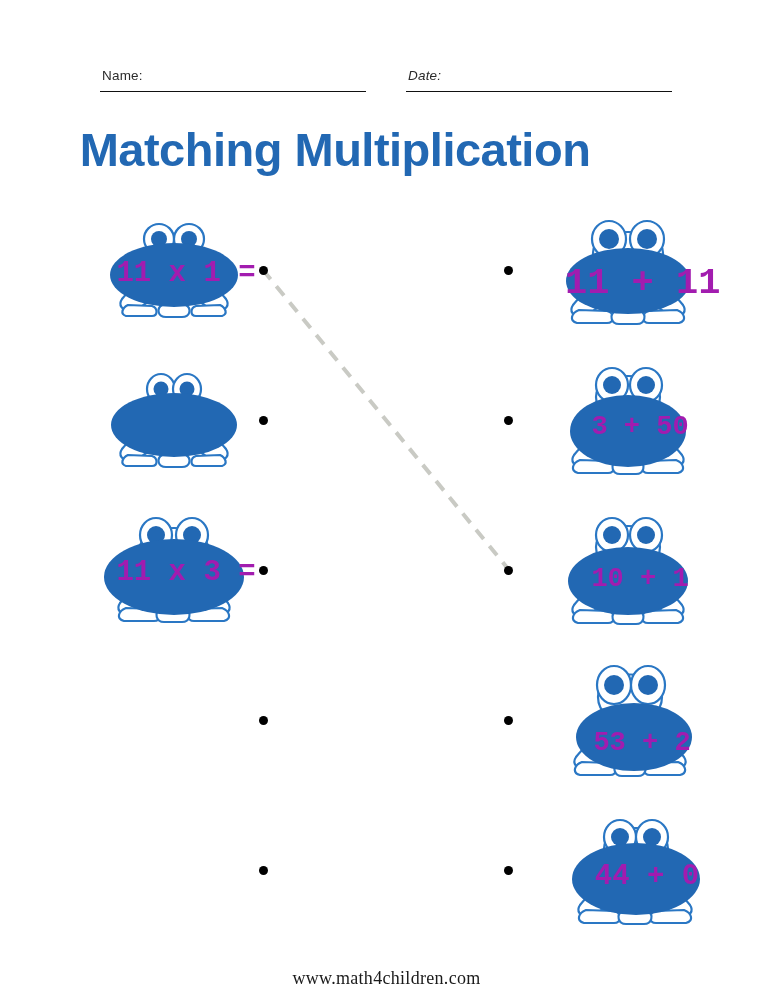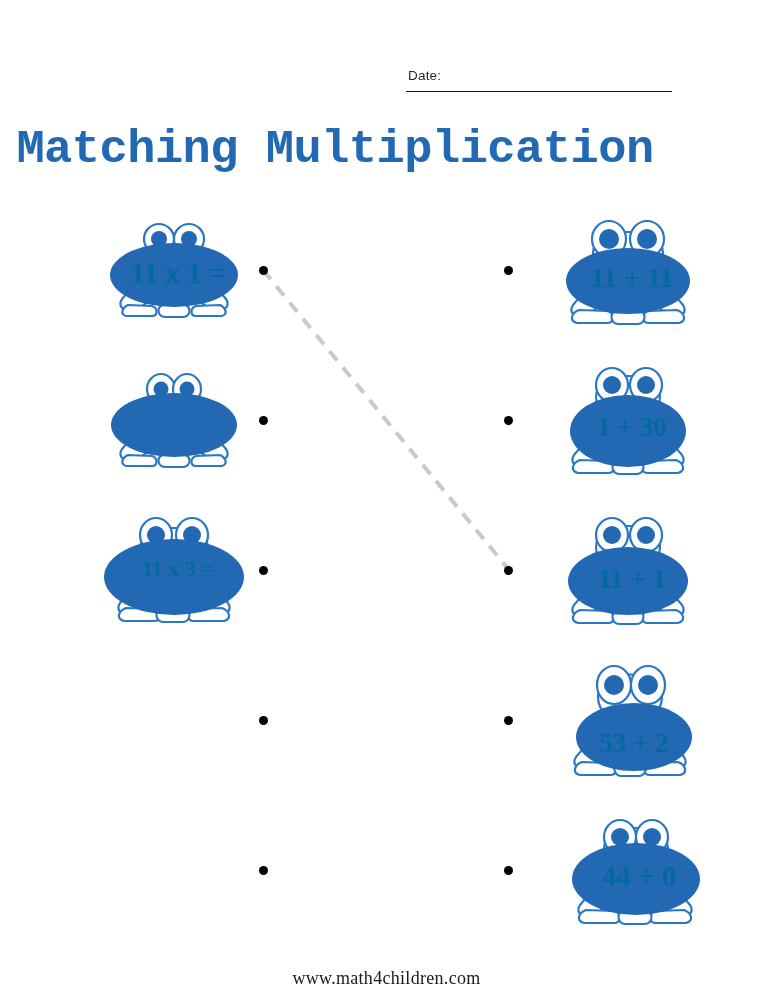--- a/index.html
+++ b/index.html
@@ -29,21 +29,21 @@
     left: 100px;
     width: 573px;
     height: 32px;
   }
   .field {
     position: absolute;
     top: 0;
     height: 32px;
   }
   .field.name  { left: 0px;   width: 266px; }
-  .field.date  { left: 306px; width: 266px; }
+  .field.date  { left: 306px; width: 266px; font-style: italic; }
   .field-label {
     font-family: "Liberation Sans", sans-serif;
     font-size: 13.5px;
     color: #2b2b2b;
     letter-spacing: 0.2px;
     position: absolute;
     top: 0;
     left: 2px;
     white-space: nowrap;
   }
@@ -55,21 +55,21 @@
     border-bottom: 1.6px solid #111111;
   }
 
   
   .title {
     position: absolute;
     top: 122px;
     left: 0;
     width: 670px;
     text-align: center;
-    font-family: Liberation Mono, monospace;
+    font-family: Liberation Sans, sans-serif;
     font-weight: bold;
     font-size: 47px;
     line-height: 56px;
     letter-spacing: -0.5px;
     color: #2268b3;
     white-space: nowrap;
   }
   .subtitle {
     position: absolute;
     top: 184px;
@@ -99,26 +99,26 @@
 
   
   .frog {
     position: absolute;
     top: 0;
   }
   .frog svg { display: block; overflow: visible; }
 
   .frog-text {
     position: absolute;
-    left: 4px;
+    left: 12px;
     width: 100%;
     text-align: center;
-    font-family: Liberation Serif, serif;
+    font-family: Liberation Mono, monospace;
     font-weight: bold;
-    color: #0369a1;
+    color: #a21caf;
     white-space: nowrap;
     pointer-events: none;
   }
 
   
   .dot {
     position: absolute;
     width: 9px;
     height: 9px;
     border-radius: 50%;
@@ -149,20 +149,24 @@
     color: #1a1a1a;
     letter-spacing: 0.3px;
   }
 </style>
 </head>
 <body>
 
 <div class="sheet">
 
   <div class="header-fields">
+    <div class="field name">
+      <span class="field-label">Name:</span>
+      <span class="field-rule"></span>
+    </div>
     <div class="field date">
       <span class="field-label">Date:</span>
       <span class="field-rule"></span>
     </div>
   </div>
 
   <div class="title">Matching Multiplication</div>
 
   <div class="match-area">
 
@@ -202,21 +206,21 @@
             <path d="M124 101 C132 104 134 112 126 114 L96 114 C88 114 88 104 96 102 Z"></path>
             <path d="M62 102 C56 106 58 115 66 115 L84 115 C92 115 94 106 88 102 Z"></path>
             <path d="M40 44 C40 16 110 16 110 44 C110 72 40 72 40 44 Z"></path>
             <ellipse cx="56" cy="30" rx="17" ry="18"></ellipse>
             <ellipse cx="94" cy="30" rx="17" ry="18"></ellipse>
           </g>
           <circle cx="56" cy="30" r="10" fill="#2268b3"></circle>
           <circle cx="94" cy="30" r="10" fill="#2268b3"></circle>
           <ellipse cx="75" cy="72" rx="62" ry="33" fill="#2268b3"></ellipse>
         </svg>
-        <div class="frog-text" style="top:53px; font-size:28px;">11 + 11</div>
+        <div class="frog-text" style="top:53px; font-size:37px;">11 + 11</div>
       </div>
     </div>
 
     <div class="row" style="top:150px;">
       <div class="frog" style="left:104px; top:8px; width:140px; height:120px;">
         <svg viewBox="0 0 140 120" width="140" height="120">
           <g fill="#ffffff" stroke="#2a77c4" stroke-width="2.2">
             <path d="M40 64 C34 72 24 78 18 86 C14 92 18 98 26 97 C36 96 44 90 50 82 Z"></path>
             <path d="M100 64 C106 72 116 78 122 86 C126 92 122 98 114 97 C104 96 96 90 90 82 Z"></path>
             <path d="M24 92 C18 95 16 101 22 103 L48 103 C54 103 54 95 48 93 Z"></path>
@@ -244,42 +248,42 @@
             <path d="M118 103 C126 106 128 114 120 116 L90 116 C82 116 82 106 90 104 Z"></path>
             <path d="M58 104 C52 108 54 117 62 117 L78 117 C86 117 88 108 82 104 Z"></path>
             <path d="M38 40 C38 12 102 12 102 40 C102 72 38 72 38 40 Z"></path>
             <ellipse cx="54" cy="28" rx="16" ry="17"></ellipse>
             <ellipse cx="88" cy="28" rx="16" ry="17"></ellipse>
           </g>
           <circle cx="54" cy="28" r="9" fill="#2268b3"></circle>
           <circle cx="88" cy="28" r="9" fill="#2268b3"></circle>
           <ellipse cx="70" cy="74" rx="58" ry="36" fill="#2268b3"></ellipse>
         </svg>
-        <div class="frog-text" style="top:55px; font-size:27px;">1 + 30</div>
+        <div class="frog-text" style="top:55px; font-size:27px;">3 + 50</div>
       </div>
     </div>
 
     <div class="row" style="top:300px;">
       <div class="frog" style="left:100px; top:2px; width:148px; height:128px;">
         <svg viewBox="0 0 148 128" width="148" height="128">
           <g fill="#ffffff" stroke="#2a77c4" stroke-width="2.2">
             <path d="M42 70 C36 80 26 88 20 96 C16 102 20 108 28 107 C38 106 46 98 52 90 Z"></path>
             <path d="M106 70 C112 80 122 88 128 96 C132 102 128 108 120 107 C110 106 102 98 96 90 Z"></path>
             <path d="M26 101 C18 104 16 112 24 114 L54 114 C62 114 62 104 54 102 Z"></path>
             <path d="M122 101 C130 104 132 112 124 114 L94 114 C86 114 86 104 94 102 Z"></path>
             <path d="M60 102 C54 106 56 115 64 115 L82 115 C90 115 92 106 86 102 Z"></path>
             <path d="M40 42 C40 14 108 14 108 42 C108 70 40 70 40 42 Z"></path>
             <ellipse cx="56" cy="28" rx="16" ry="17"></ellipse>
             <ellipse cx="92" cy="28" rx="16" ry="17"></ellipse>
           </g>
           <circle cx="56" cy="28" r="9" fill="#2268b3"></circle>
           <circle cx="92" cy="28" r="9" fill="#2268b3"></circle>
           <ellipse cx="74" cy="70" rx="70" ry="38" fill="#2268b3"></ellipse>
         </svg>
-        <div class="frog-text" style="top:49px; font-size:22px;">11 x 3 =</div>
+        <div class="frog-text" style="top:49px; font-size:29px;">11 x 3 =</div>
       </div>
 
       <div class="dot left" style="top:61px;"></div>
       <div class="dot right" style="top:61px;"></div>
 
       <div class="frog" style="left:558px; top:2px; width:140px; height:128px;">
         <svg viewBox="0 0 140 128" width="140" height="128">
           <g fill="#ffffff" stroke="#2a77c4" stroke-width="2.2">
             <path d="M38 72 C32 82 22 90 16 98 C12 104 16 110 24 109 C34 108 42 100 48 92 Z"></path>
             <path d="M102 72 C108 82 118 90 124 98 C128 104 124 110 116 109 C106 108 98 100 92 92 Z"></path>
@@ -287,21 +291,21 @@
             <path d="M118 103 C126 106 128 114 120 116 L90 116 C82 116 82 106 90 104 Z"></path>
             <path d="M58 104 C52 108 54 117 62 117 L78 117 C86 117 88 108 82 104 Z"></path>
             <path d="M38 40 C38 12 102 12 102 40 C102 72 38 72 38 40 Z"></path>
             <ellipse cx="54" cy="28" rx="16" ry="17"></ellipse>
             <ellipse cx="88" cy="28" rx="16" ry="17"></ellipse>
           </g>
           <circle cx="54" cy="28" r="9" fill="#2268b3"></circle>
           <circle cx="88" cy="28" r="9" fill="#2268b3"></circle>
           <ellipse cx="70" cy="74" rx="60" ry="34" fill="#2268b3"></ellipse>
         </svg>
-        <div class="frog-text" style="top:57px; font-size:27px;">11 + 1</div>
+        <div class="frog-text" style="top:57px; font-size:27px;">10 + 1</div>
       </div>
     </div>
 
     <div class="row" style="top:450px;">
 
       <div class="dot left" style="top:61px;"></div>
       <div class="dot right" style="top:61px;"></div>
 
       <div class="frog" style="left:560px; top:0px; width:140px; height:132px;">
         <svg viewBox="0 0 140 132" width="140" height="132">

